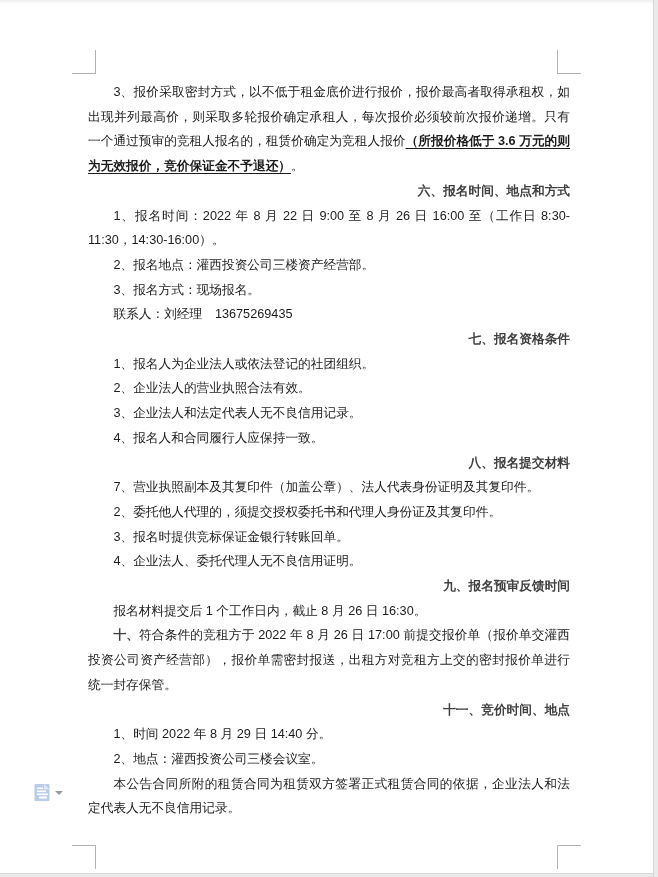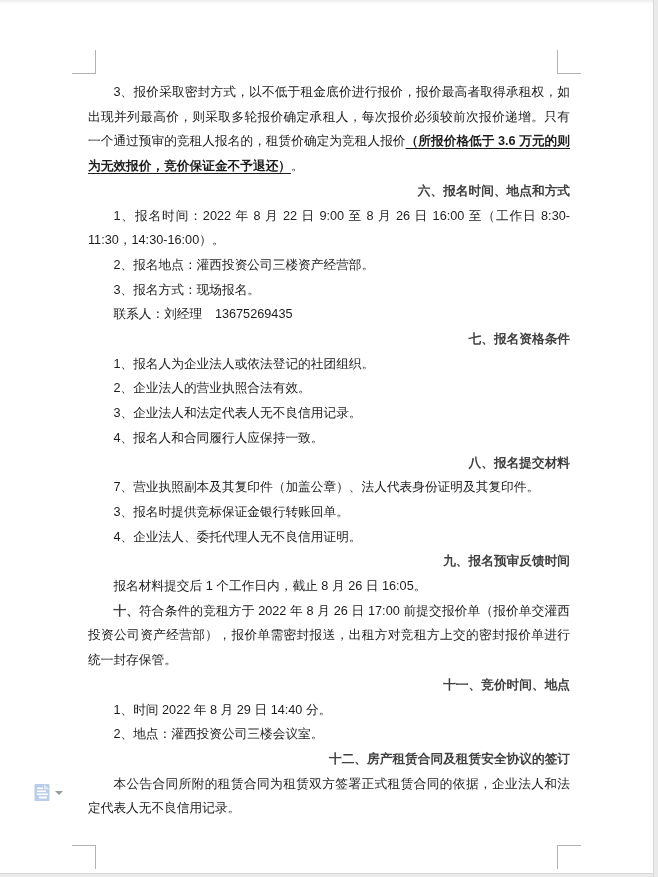--- a/index.html
+++ b/index.html
@@ -67,29 +67,29 @@
       <p class="para body"><span>2、报名地点：灌西投资公司三楼资产经营部。</span></p>
       <p class="para body"><span>3、报名方式：现场报名。</span></p>
       <p class="para body"><span>联系人：刘经理　13675269435</span></p>
       <p class="para heading"><span>七、报名资格条件</span></p>
       <p class="para body"><span>1、报名人为企业法人或依法登记的社团组织。</span></p>
       <p class="para body"><span>2、企业法人的营业执照合法有效。</span></p>
       <p class="para body"><span>3、企业法人和法定代表人无不良信用记录。</span></p>
       <p class="para body"><span>4、报名人和合同履行人应保持一致。</span></p>
       <p class="para heading"><span>八、报名提交材料</span></p>
       <p class="para body"><span>7、营业执照副本及其复印件（加盖公章）、法人代表身份证明及其复印件。</span></p>
+      <p class="para body"><span>2、委托他人代理的，须提交授权委托书和代理人身份证及其复印件。</span></p>
       <p class="para body"><span>3、报名时提供竞标保证金银行转账回单。</span></p>
       <p class="para body"><span>4、企业法人、委托代理人无不良信用证明。</span></p>
       <p class="para heading"><span>九、报名预审反馈时间</span></p>
-      <p class="para body"><span>报名材料提交后 1 个工作日内，截止 8 月 26 日 16:05。</span></p>
+      <p class="para body"><span>报名材料提交后 1 个工作日内，截止 8 月 26 日 16:30。</span></p>
       <p class="para body"><span class="run-heading-inline">十、</span><span>符合条件的竞租方于 2022 年 8 月 26 日 17:00 前提交报价单（报价单交灌西投资公司资产经营部），报价单需密封报送，出租方对竞租方上交的密封报价单进行统一封存保管。</span></p>
       <p class="para heading"><span>十一、竞价时间、地点</span></p>
       <p class="para body"><span>1、时间 2022 年 8 月 29 日 14:40 分。</span></p>
       <p class="para body"><span>2、地点：灌西投资公司三楼会议室。</span></p>
-      <p class="para heading"><span>十二、房产租赁合同及租赁安全协议的签订</span></p>
       <p class="para body"><span>本公告合同所附的租赁合同为租赁双方签署正式租赁合同的依据，企业法人和法定代表人无不良信用记录。</span></p>
     </div>
 
   <button class="paste-btn">
     <span class="paste-icon">
       <svg width="19" height="19" viewBox="0 0 19 19" aria-hidden="true">
         <rect x="1.5" y="1" width="15" height="17" fill="#b9cce9" rx="1"></rect>
         <path d="M11 1 L16.5 6.5 L11 6.5 Z" fill="#dde7f5"></path>
         <rect x="4" y="4.5" width="6" height="1.6" fill="#ffffff"></rect>
         <rect x="4" y="7.5" width="9" height="1.6" fill="#ffffff"></rect>

